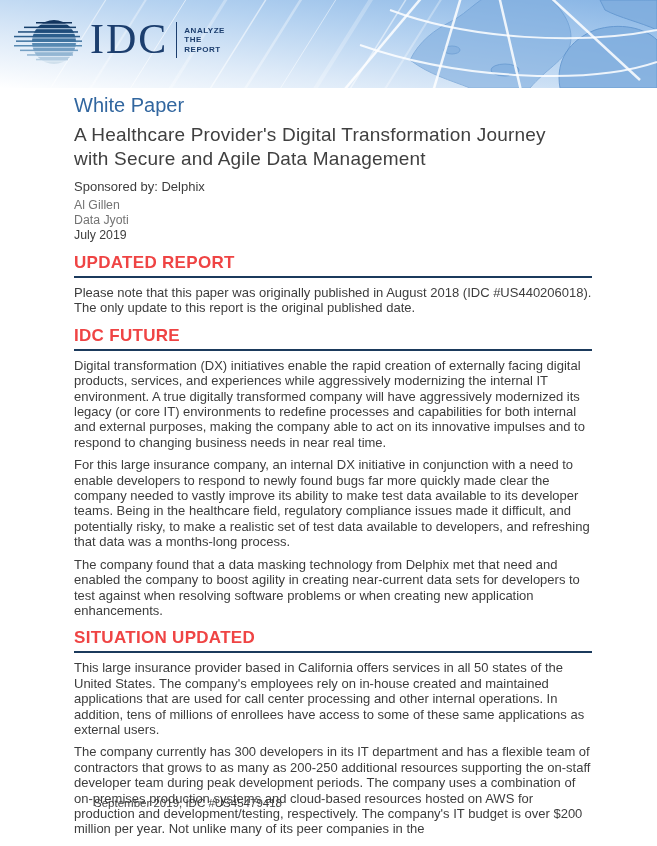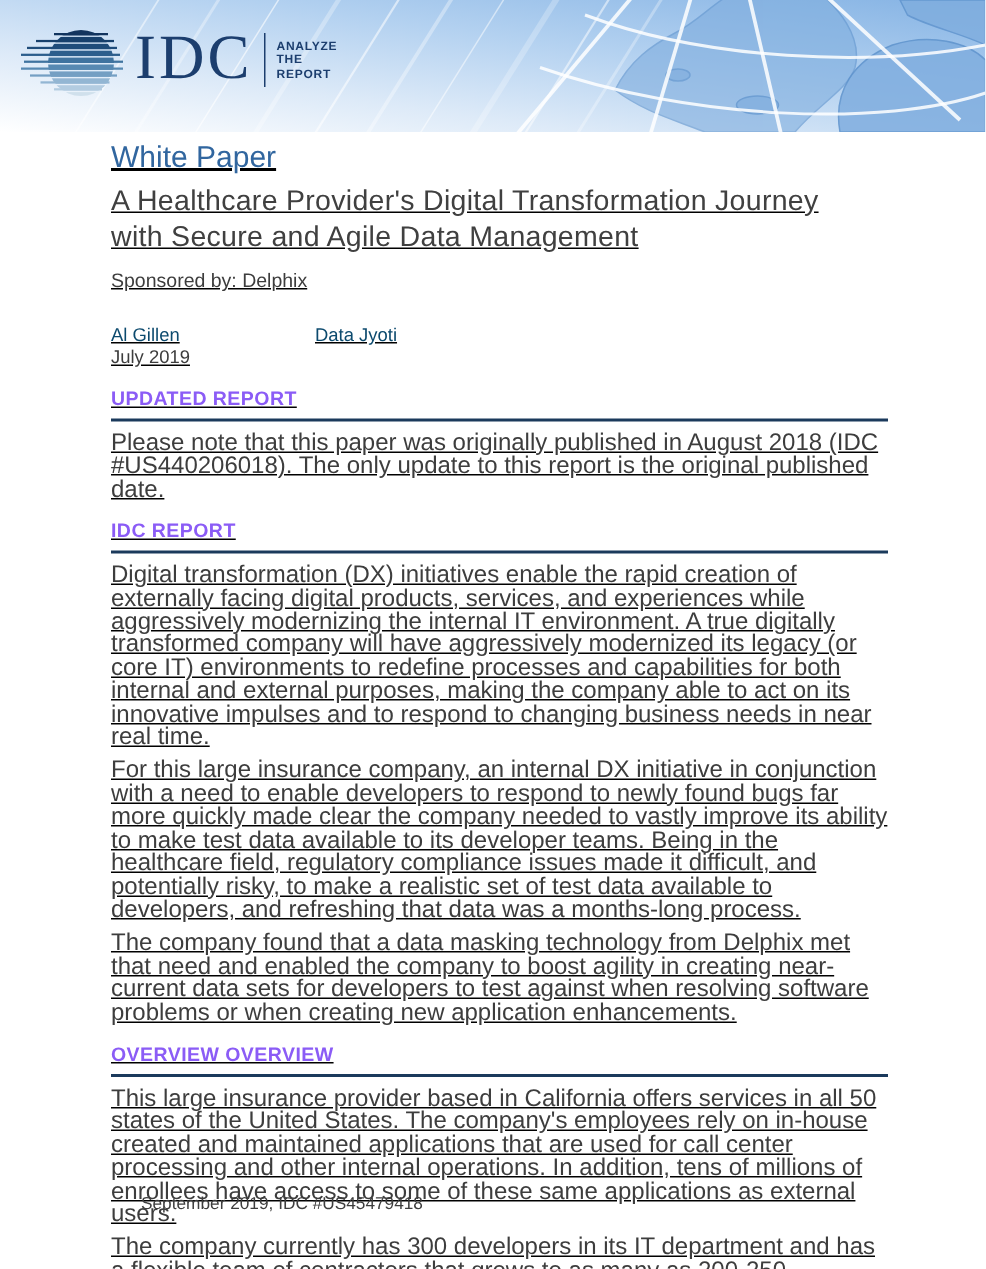--- a/index.html
+++ b/index.html
@@ -3,21 +3,21 @@
 <meta charset="utf-8">
 <style>
   html, body { margin: 0; padding: 0; }
   body {
     width: 657px; height: 846px;
     background: #ffffff;
     font-family: "Liberation Sans", sans-serif;
     position: relative;
     overflow: hidden;
   }
-  .page { position: relative; width: 657px; height: 846px; background: #fff; text-decoration: underline; }
+  .page { position: relative; width: 657px; height: 846px; background: #fff; }
 
   
   .banner { position: relative; width: 657px; height: 88px; overflow: hidden; }
   .banner-bg { position: absolute; left: 0; top: 0; }
   .logo { position: absolute; left: 14px; top: 11px; display: flex; align-items: center; }
   .logo-idc {
     font-family: "Liberation Serif", serif;
     font-size: 42px; line-height: 1;
     color: #1c3e6e; letter-spacing: 2px;
     margin-left: 6px; margin-top: -2px;
@@ -33,32 +33,32 @@
 
   
   .content { padding: 0 65px 0 74px; }
   .kicker { color: #31669f; font-size: 20px; line-height: 18px; margin-top: 8px; }
   .doc-title {
     font-size: 19px; line-height: 24px; font-weight: normal;
     color: #404040; letter-spacing: 0.2px;
     margin: 9px 12px 0 0;
   }
   .sponsor { font-size: 13px; line-height: 15px; color: #3d3d3d; margin: 8px 0 0 0; }
-  .authors { display: flex; margin-top: 22px; font-size: 12.3px; line-height: 15px; color: #0c4a6e; }
+  .authors { display: flex; margin-top: 4px; font-size: 12.3px; line-height: 15px; color: #737373; flex-direction: column; }
   .author-col1 { width: 136px; }
   .pubdate { font-size: 12.3px; line-height: 15px; color: #3d3d3d; }
 
   .sec-h {
-    font-size: 13px; line-height: 15px; font-weight: bold;
-    color: #8b5cf6; letter-spacing: 0.3px;
+    font-size: 17px; line-height: 15px; font-weight: bold;
+    color: #ef4444; letter-spacing: 0.3px;
     margin: 12px 0 0 0; padding-bottom: 6px;
     border-bottom: 2px solid #1b3a5c;
   }
   .body-p {
-    font-size: 16px; line-height: 15.4px;
+    font-size: 13px; line-height: 15.4px;
     color: #3d3d3d;
     margin: 7px 0 6px 0;
   }
 
   .footer {
     position: absolute; left: 74px; top: 797px;
     font-size: 11.5px; color: #3d3d3d; margin-left: 20px;
   }
 </style>
 </head>
@@ -166,27 +166,27 @@
       <span>Data Jyoti</span>
     </div>
     <div class="pubdate">July 2019</div>
 
     <section>
       <h2 class="sec-h">UPDATED REPORT</h2>
       <p class="body-p">Please note that this paper was originally published in August 2018 (IDC #US440206018). The only update to this report is the original published date.</p>
     </section>
 
     <section>
-      <h2 class="sec-h">IDC REPORT</h2>
+      <h2 class="sec-h">IDC FUTURE</h2>
       <p class="body-p">Digital transformation (DX) initiatives enable the rapid creation of externally facing digital products, services, and experiences while aggressively modernizing the internal IT environment. A true digitally transformed company will have aggressively modernized its legacy (or core IT) environments to redefine processes and capabilities for both internal and external purposes, making the company able to act on its innovative impulses and to respond to changing business needs in near real time.</p>
       <p class="body-p">For this large insurance company, an internal DX initiative in conjunction with a need to enable developers to respond to newly found bugs far more quickly made clear the company needed to vastly improve its ability to make test data available to its developer teams. Being in the healthcare field, regulatory compliance issues made it difficult, and potentially risky, to make a realistic set of test data available to developers, and refreshing that data was a months-long process.</p>
       <p class="body-p">The company found that a data masking technology from Delphix met that need and enabled the company to boost agility in creating near-current data sets for developers to test against when resolving software problems or when creating new application enhancements.</p>
     </section>
 
     <section>
-      <h2 class="sec-h">OVERVIEW OVERVIEW</h2>
+      <h2 class="sec-h">SITUATION UPDATED</h2>
       <p class="body-p">This large insurance provider based in California offers services in all 50 states of the United States. The company's employees rely on in-house created and maintained applications that are used for call center processing and other internal operations. In addition, tens of millions of enrollees have access to some of these same applications as external users.</p>
       <p class="body-p">The company currently has 300 developers in its IT department and has a flexible team of contractors that grows to as many as 200-250 additional resources supporting the on-staff developer team during peak development periods. The company uses a combination of on-premises production systems and cloud-based resources hosted on AWS for production and development/testing, respectively. The company's IT budget is over $200 million per year. Not unlike many of its peer companies in the</p>
     </section>
   </main>
 
   <footer class="footer">September 2019, IDC #US45479418</footer>
 </div>
 
 </body></html>

